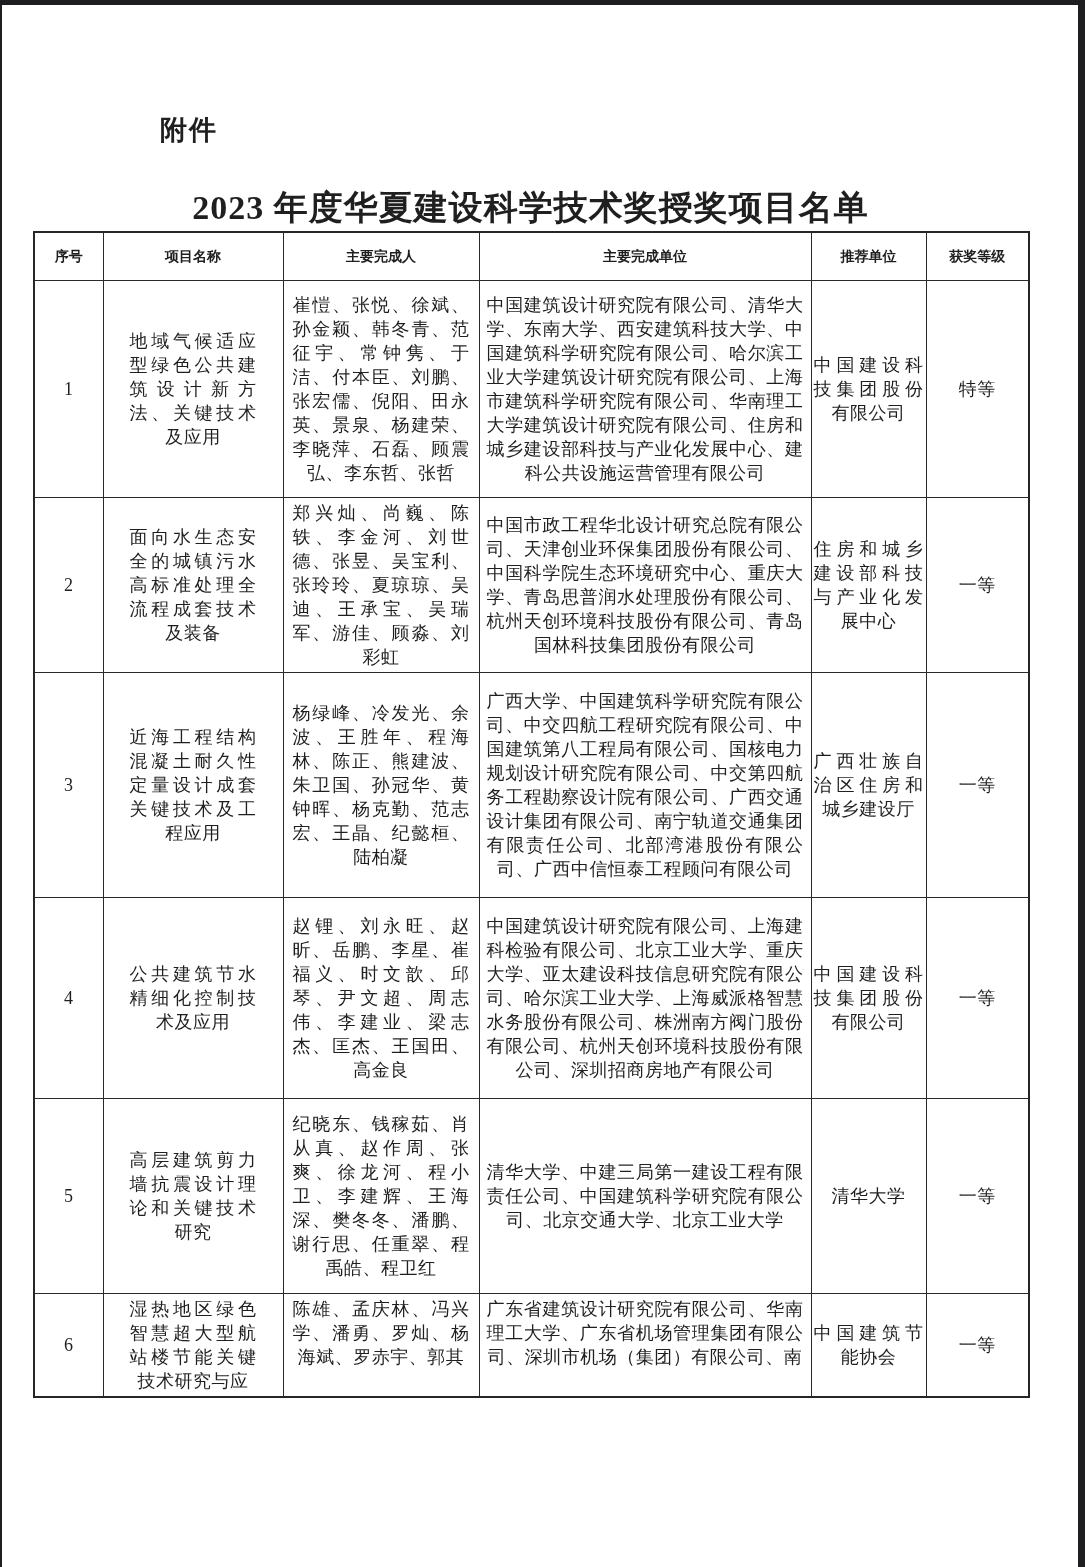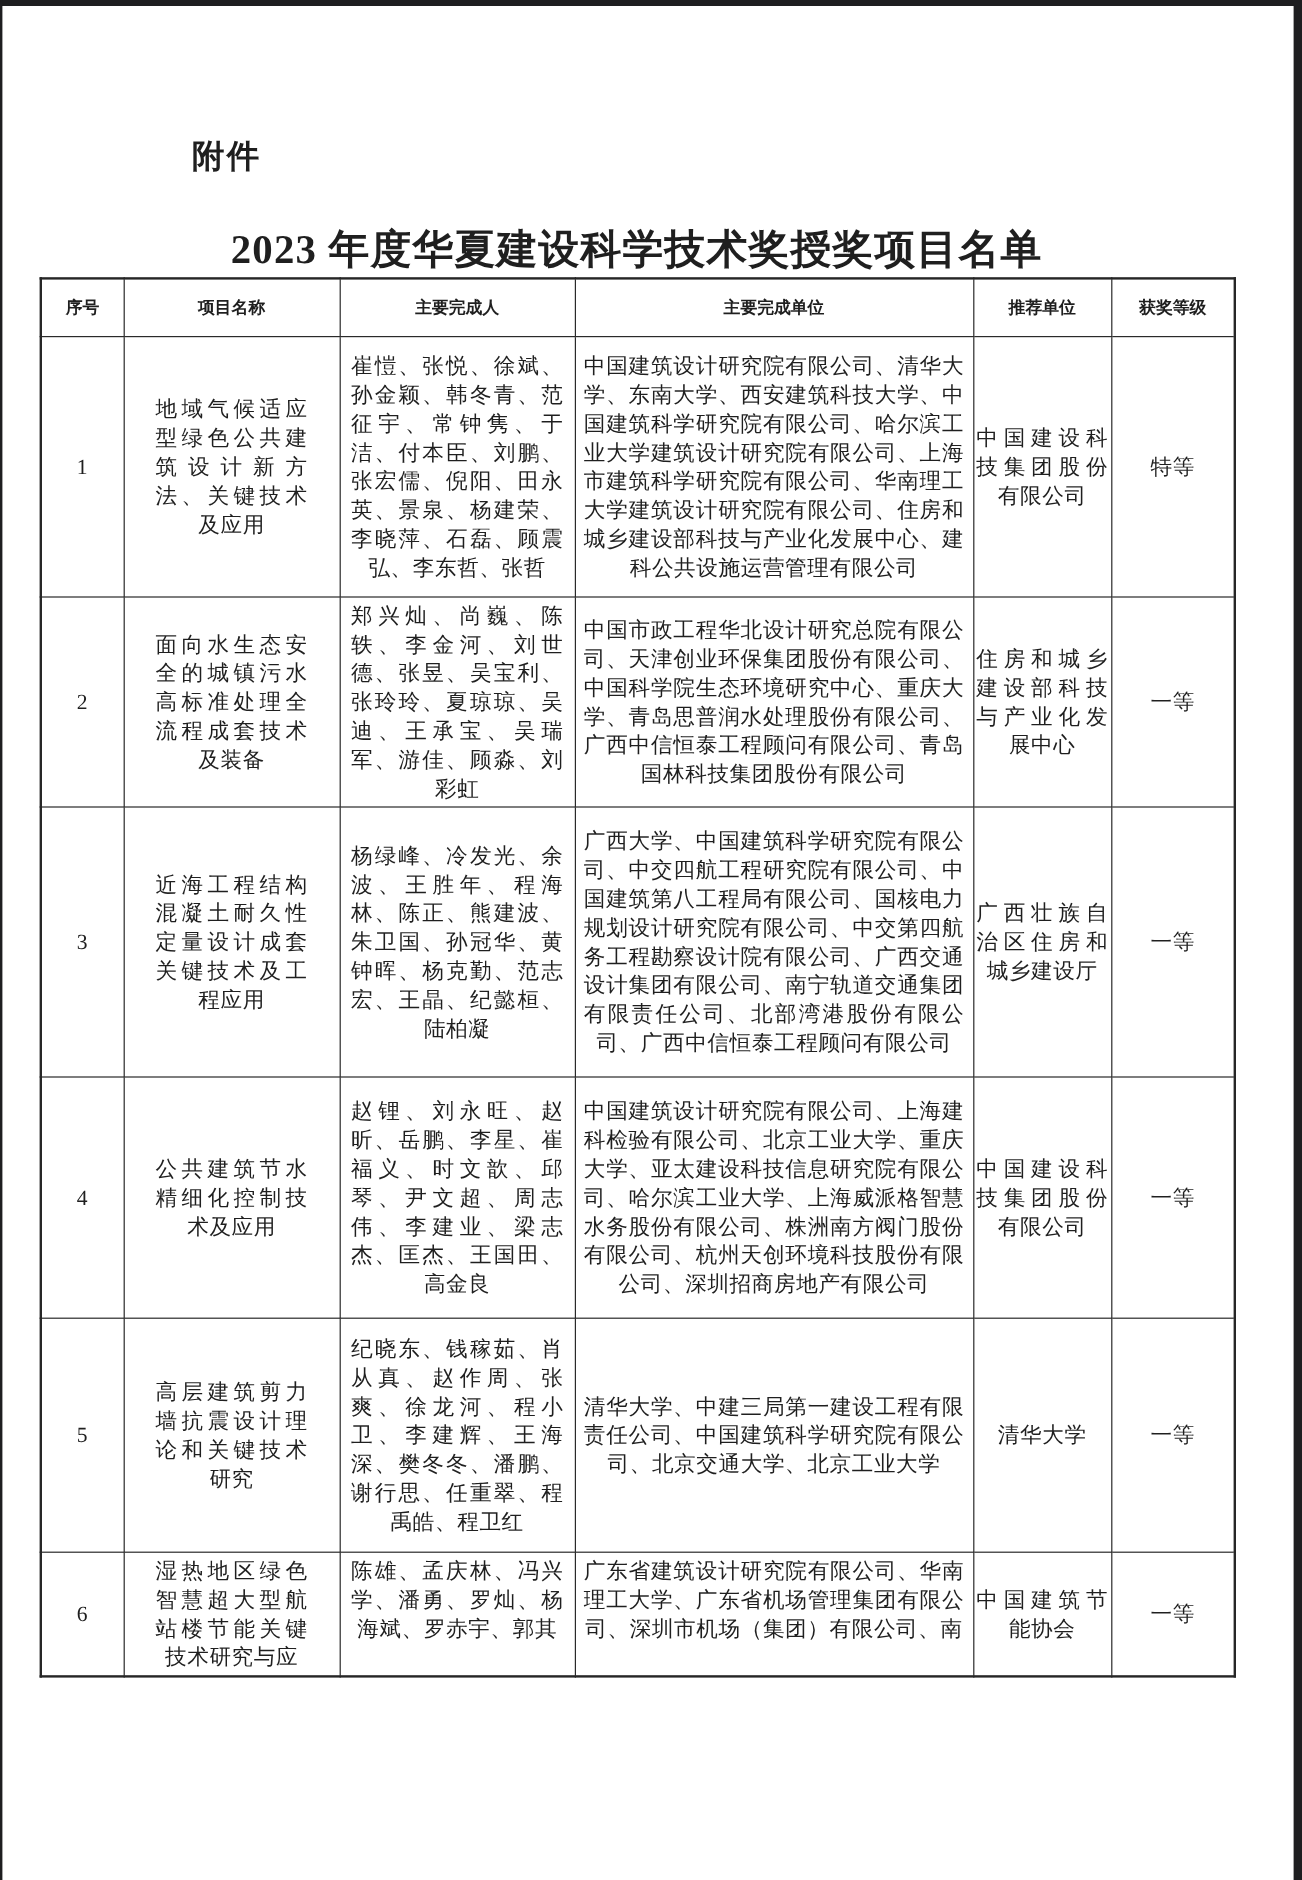--- a/index.html
+++ b/index.html
@@ -116,21 +116,21 @@
       <td class="cell-project">地域气候适应型绿色公共建筑设计新方法、关键技术及应用</td>
       <td class="cell-people">崔愷、张悦、徐斌、孙金颖、韩冬青、范征宇、常钟隽、于洁、付本臣、刘鹏、张宏儒、倪阳、田永英、景泉、杨建荣、李晓萍、石磊、顾震弘、李东哲、张哲</td>
       <td class="cell-orgs">中国建筑设计研究院有限公司、清华大学、东南大学、西安建筑科技大学、中国建筑科学研究院有限公司、哈尔滨工业大学建筑设计研究院有限公司、上海市建筑科学研究院有限公司、华南理工大学建筑设计研究院有限公司、住房和城乡建设部科技与产业化发展中心、建科公共设施运营管理有限公司</td>
       <td class="cell-recommender">中国建设科技集团股份有限公司</td>
       <td class="cell-grade">特等</td>
     </tr>
     <tr class="row-2">
       <td class="cell-index">2</td>
       <td class="cell-project">面向水生态安全的城镇污水高标准处理全流程成套技术及装备</td>
       <td class="cell-people">郑兴灿、尚巍、陈轶、李金河、刘世德、张昱、吴宝利、张玲玲、夏琼琼、吴迪、王承宝、吴瑞军、游佳、顾淼、刘彩虹</td>
-      <td class="cell-orgs">中国市政工程华北设计研究总院有限公司、天津创业环保集团股份有限公司、中国科学院生态环境研究中心、重庆大学、青岛思普润水处理股份有限公司、广西中信恒泰工程顾问有限公司、青岛国林科技集团股份有限公司</td>
+      <td class="cell-orgs">中国市政工程华北设计研究总院有限公司、天津创业环保集团股份有限公司、中国科学院生态环境研究中心、重庆大学、青岛思普润水处理股份有限公司、杭州天创环境科技股份有限公司、青岛国林科技集团股份有限公司</td>
       <td class="cell-recommender">住房和城乡建设部科技与产业化发展中心</td>
       <td class="cell-grade">一等</td>
     </tr>
     <tr class="row-3">
       <td class="cell-index">3</td>
       <td class="cell-project">近海工程结构混凝土耐久性定量设计成套关键技术及工程应用</td>
       <td class="cell-people">杨绿峰、冷发光、余波、王胜年、程海林、陈正、熊建波、朱卫国、孙冠华、黄钟晖、杨克勤、范志宏、王晶、纪懿桓、陆柏凝</td>
       <td class="cell-orgs">广西大学、中国建筑科学研究院有限公司、中交四航工程研究院有限公司、中国建筑第八工程局有限公司、国核电力规划设计研究院有限公司、中交第四航务工程勘察设计院有限公司、广西交通设计集团有限公司、南宁轨道交通集团有限责任公司、北部湾港股份有限公司、广西中信恒泰工程顾问有限公司</td>
       <td class="cell-recommender">广西壮族自治区住房和城乡建设厅</td>
       <td class="cell-grade">一等</td>

